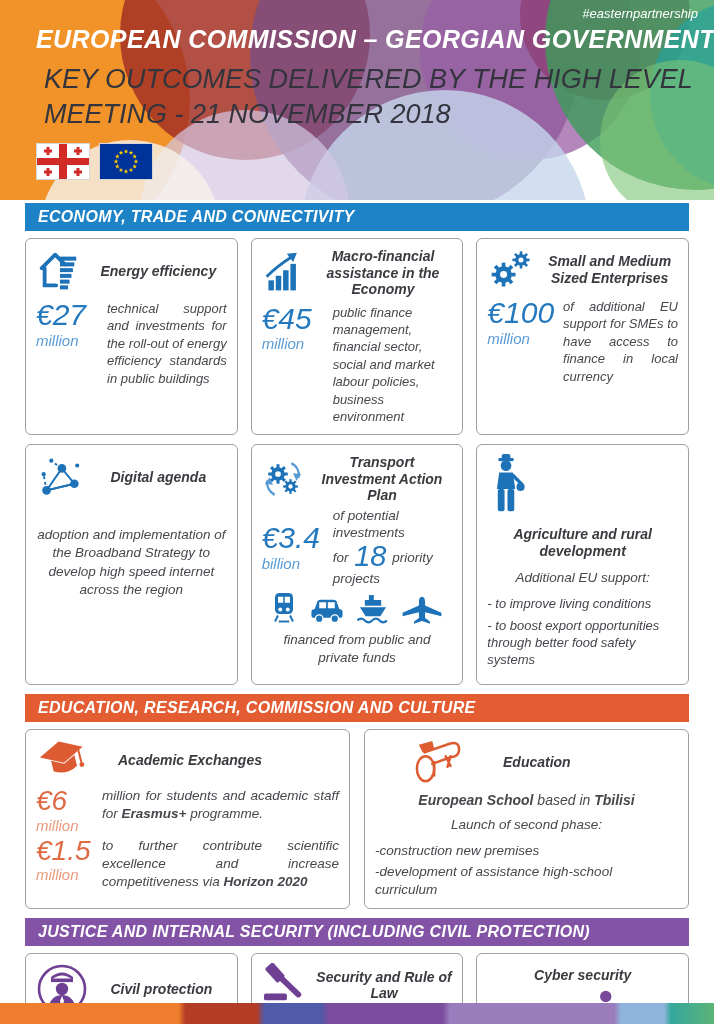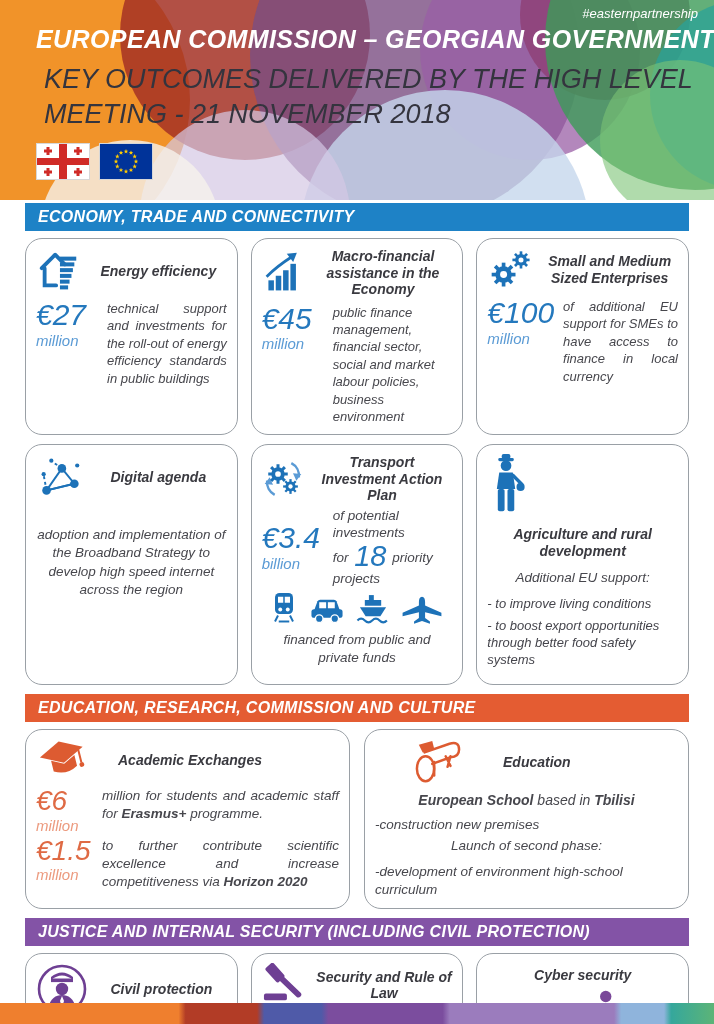--- a/index.html
+++ b/index.html
@@ -30,21 +30,21 @@
 
   
   .content{padding:3px 25px 0 25px;}
   .bar{height:28px;line-height:28px;color:#fff;font-weight:700;font-size:16px;
        padding-left:13px;letter-spacing:.3px;margin-bottom:7px;}
   .bar-blue{background:#1e82c6;}
   .bar-orange{background:#e45c32;}
   .bar-purple{background:#8353a6;}
   .grid3{display:grid;grid-template-columns:1fr 1fr 1fr;gap:13px;margin-bottom:9px;}
   .grid2{display:grid;grid-template-columns:1fr 1fr;gap:14px;margin-bottom:9px;}
-  .card{border:1.5px solid #9aa0a6;border-radius:17px;background:#fff;padding:9px 10px;
+  .card{border:1.5px solid #9aa0a6;border-radius:6px;background:#fff;padding:9px 10px;
         box-sizing:border-box;position:relative;}
   .h148{min-height:148px;} .h162{min-height:162px;} .h144{min-height:144px;} .h172{min-height:170px;}
 
   .card-head{display:flex;align-items:center;gap:8px;margin-bottom:6px;}
   .card-head .icn{flex-shrink:0;display:flex;align-items:center;justify-content:center;}
   .card-title{flex:1;text-align:center;font-weight:700;font-size:14px;color:#3a3a40;line-height:1.18;}
 
   .body{font-size:13px;line-height:1.34;color:#47474d;margin:0;}
   .just{text-align:justify;}
   .ctr{text-align:center;}
@@ -423,23 +423,23 @@
                   <ellipse cx="15" cy="31" rx="9" ry="13"></ellipse>
                   <path d="M24 24 L24 38"></path>
                   <path d="M36 18 L41 28 M41 18 L38 29"></path>
                 </g>
                 <path d="M8 6 L22 2 L24 10 L12 14 Z" fill="#dd5b31"></path>
               </svg>
             </span>
             <span class="card-title" style="flex:none;margin-left:30px;">Education</span>
           </div>
           <p class="body ctr" style="font-size:14px;margin-bottom:6px;"><b>European School</b><span> based in </span><b>Tbilisi</b></p>
+          <p class="body ctr" style="font-size:13.5px;margin-bottom:8px;">Launch of second phase:</p>
           <p class="body" style="font-size:13.5px;margin-bottom:3px;">-construction new premises</p>
-          <p class="body ctr" style="font-size:13.5px;margin-bottom:8px;">Launch of second phase:</p>
-          <p class="body" style="font-size:13.5px;">-development of environment high-school curriculum</p>
+          <p class="body" style="font-size:13.5px;">-development of assistance high-school curriculum</p>
         </div>
       </div>
     </section>
 
     <section>
       <div class="bar bar-purple">JUSTICE AND INTERNAL SECURITY (INCLUDING CIVIL PROTECTION)</div>
       <div class="grid3">
 
         <div class="card h172">
           <div class="card-head">

